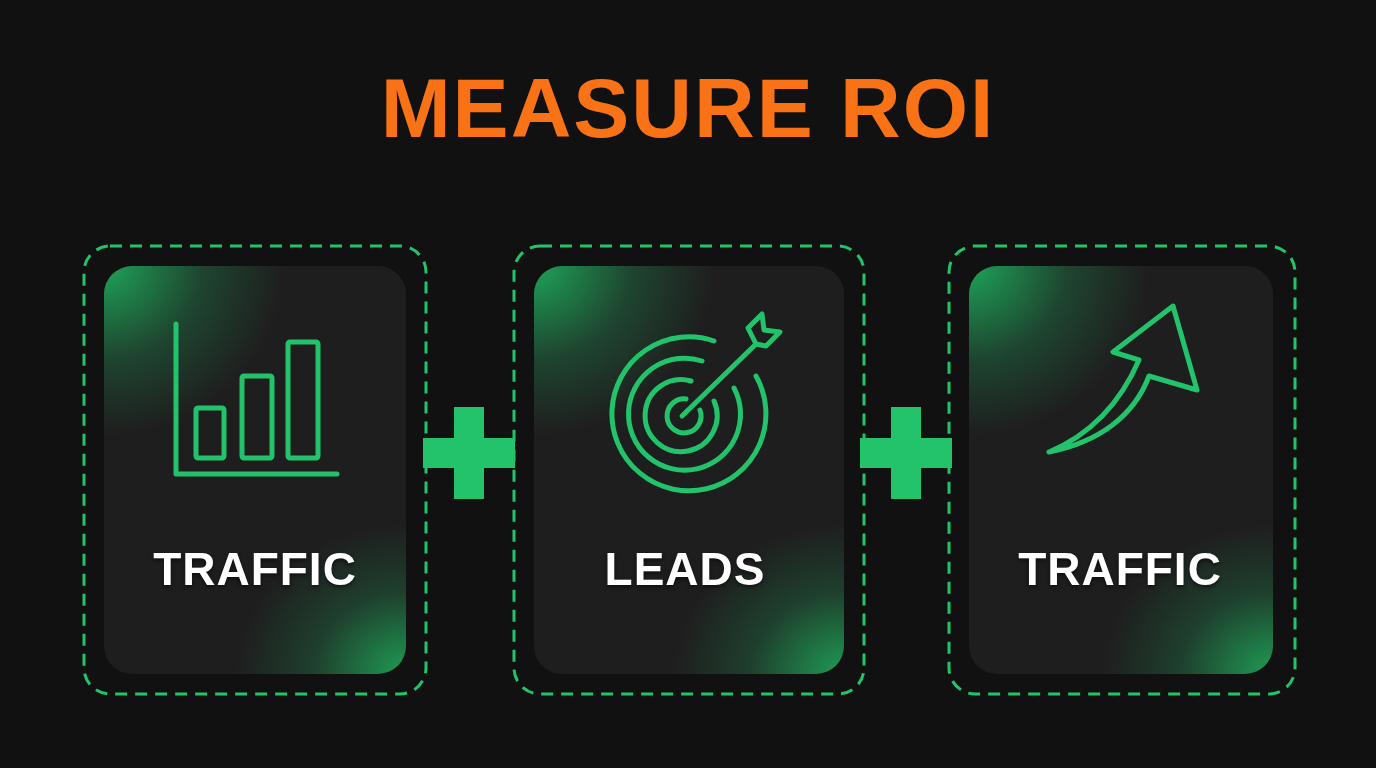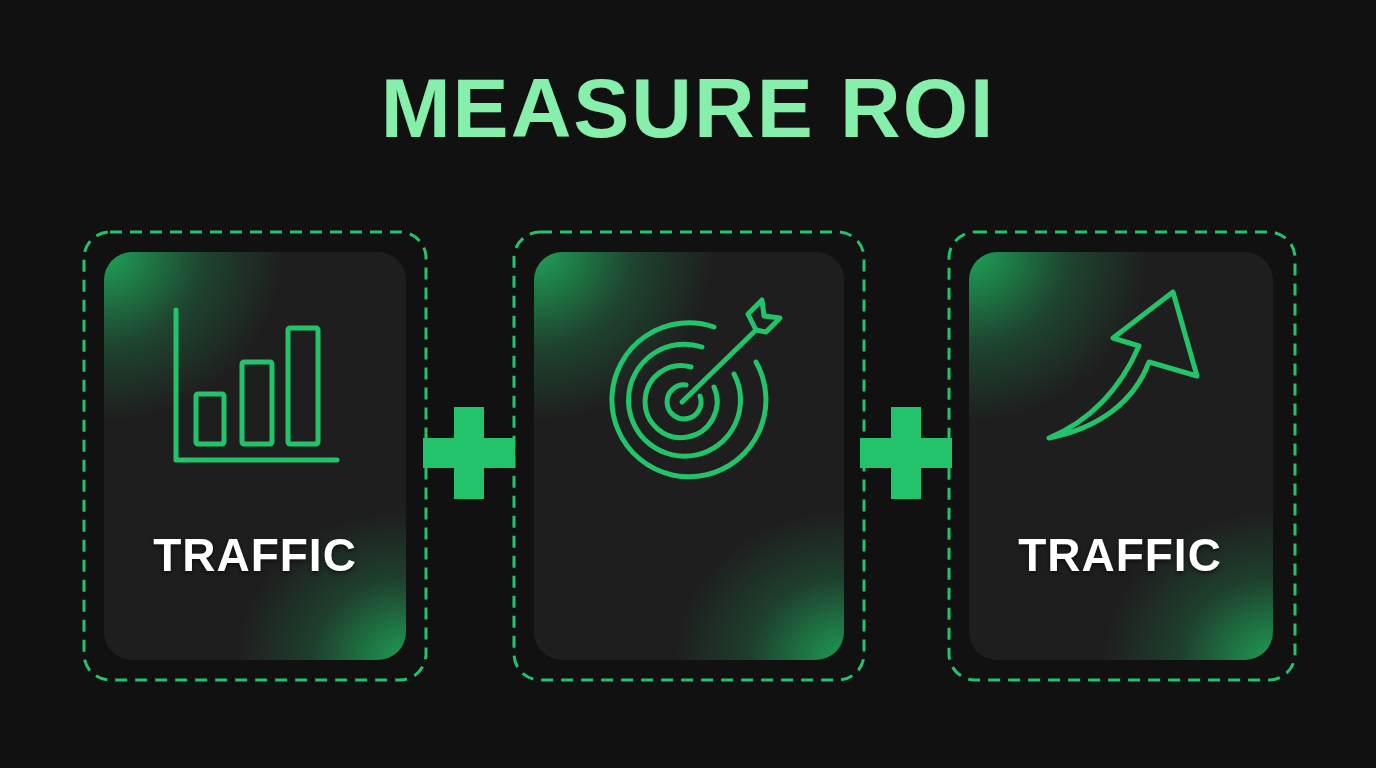--- a/index.html
+++ b/index.html
@@ -1,18 +1,18 @@
 <!DOCTYPE html>
 <html><head>
 <meta charset="utf-8">
 <style>
   html,body{margin:0;padding:0;}
   body{width:1376px;height:768px;background:#111111;overflow:hidden;position:relative;font-family:"Liberation Sans","DejaVu Sans",sans-serif;}
-  .title{position:absolute;left:0;top:66px;width:1376px;text-align:center;color:#86efac;font-weight:700;font-size:84px;letter-spacing:2px;line-height:1;}
-  .frame{position:absolute;top:230px;width:346px;height:452px;text-decoration:underline;}
+  .title{position:absolute;left:0;top:66px;width:1376px;text-align:center;color:#f97316;font-weight:700;font-size:84px;letter-spacing:2px;line-height:1;}
+  .frame{position:absolute;top:244px;width:346px;height:452px;text-decoration:underline;}
   .frame svg.dash{position:absolute;left:0;top:0;}
   .card{position:absolute;left:22px;top:22px;width:302px;height:408px;border-radius:28px;overflow:hidden;
     background:
       radial-gradient(ellipse 180px 170px at 0% 0%, rgba(30,170,90,0.95), rgba(30,140,80,0.35) 55%, rgba(0,0,0,0) 100%),
       radial-gradient(ellipse 170px 150px at 100% 100%, rgba(30,170,90,0.9), rgba(30,140,80,0.3) 55%, rgba(0,0,0,0) 100%),
       #1e1e1e;}
   .card .icon{position:absolute;left:0;top:0;width:302px;height:260px;}
   .card .label{position:absolute;left:0;width:302px;top:276px;text-align:center;color:#ffffff;font-weight:700;font-size:46px;letter-spacing:1px;text-shadow:0 2px 4px rgba(0,0,0,0.6);}
   .plus{position:absolute;width:92px;height:92px;}
   .plus .h{position:absolute;left:0;top:31px;width:92px;height:30px;background:#22c36a;}
@@ -53,20 +53,21 @@
     <svg class="icon" style="width:310px;" viewBox="0 0 310 260">
       <g fill="none" stroke="#22c36a" stroke-width="5" stroke-linecap="round" stroke-linejoin="round">
         <path d="M180 75 A77 77 0 1 0 222 110"></path>
         <path d="M168 95 A56 56 0 1 0 200 122"></path>
         <path d="M157 115 A36 36 0 1 0 180 135"></path>
         <path d="M152 133 A17 17 0 1 0 166 144"></path>
         <path d="M148 150 L222 78"></path>
         <path d="M222 78 L214 62 L228 48 L230 64 L246 66 L232 80 Z"></path>
       </g>
     </svg>
+    <div class="label">LEADS</div>
   </div>
 </div>
 
 <div class="plus" style="left:860px;top:407px;">
   <div class="h"></div>
     <div class="v"></div>
 </div>
 
 <div class="frame" style="left:947px;">
   <svg class="dash" width="350" height="452">

